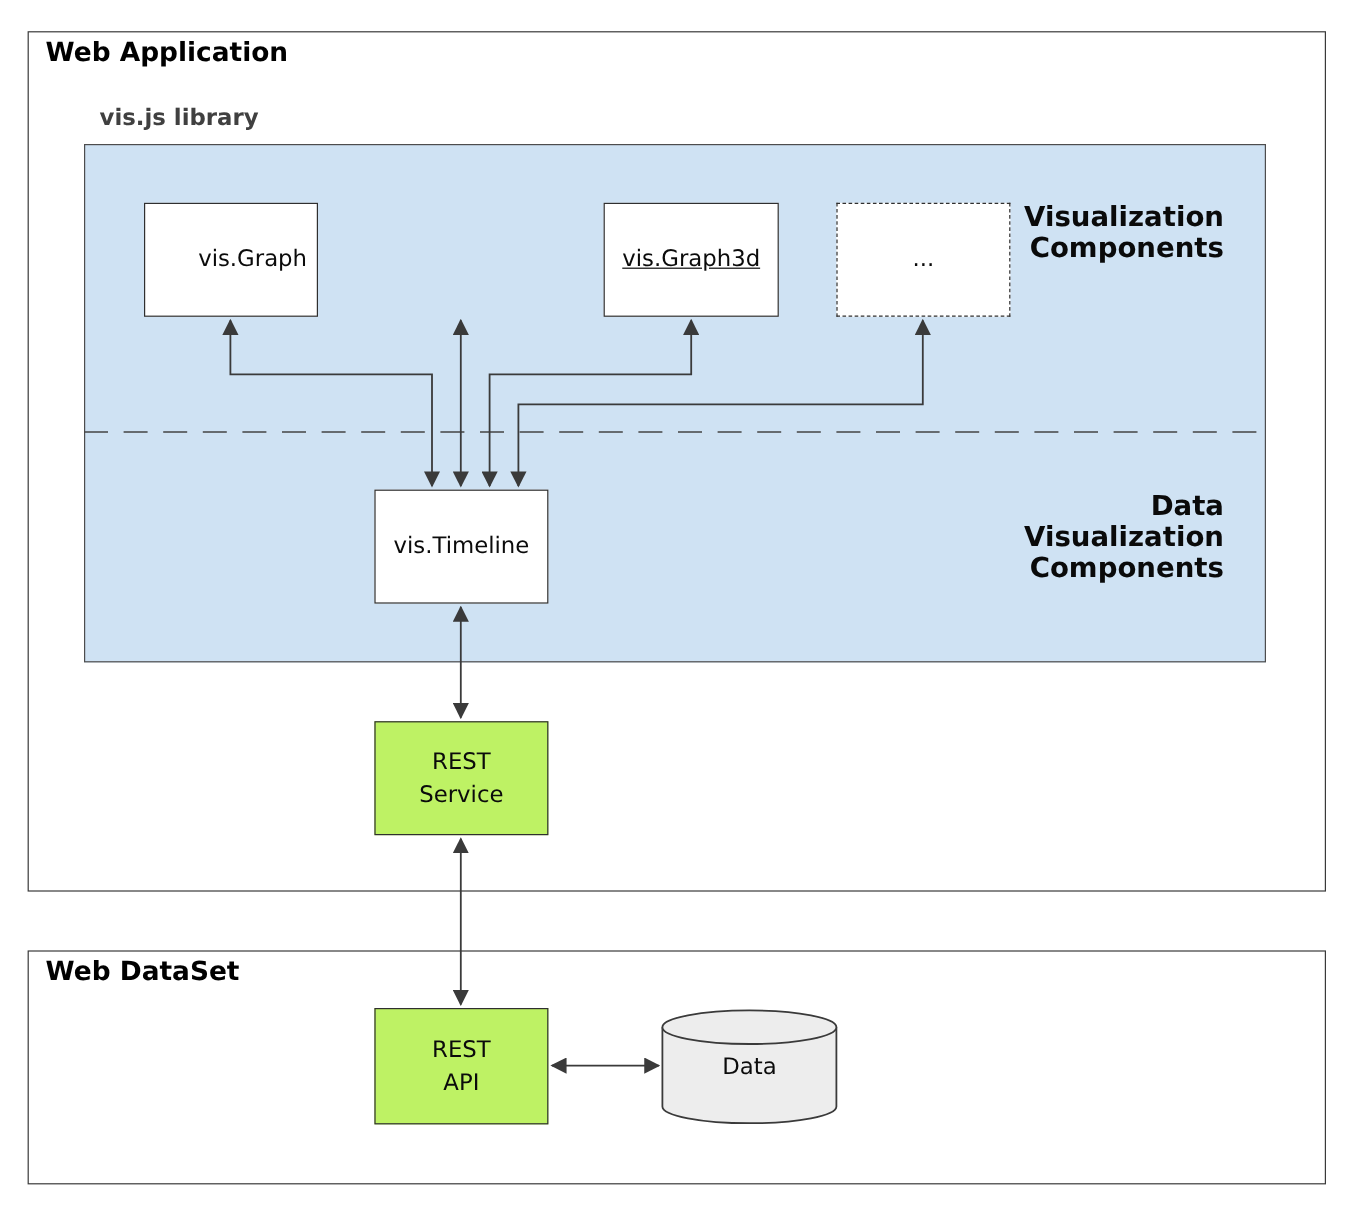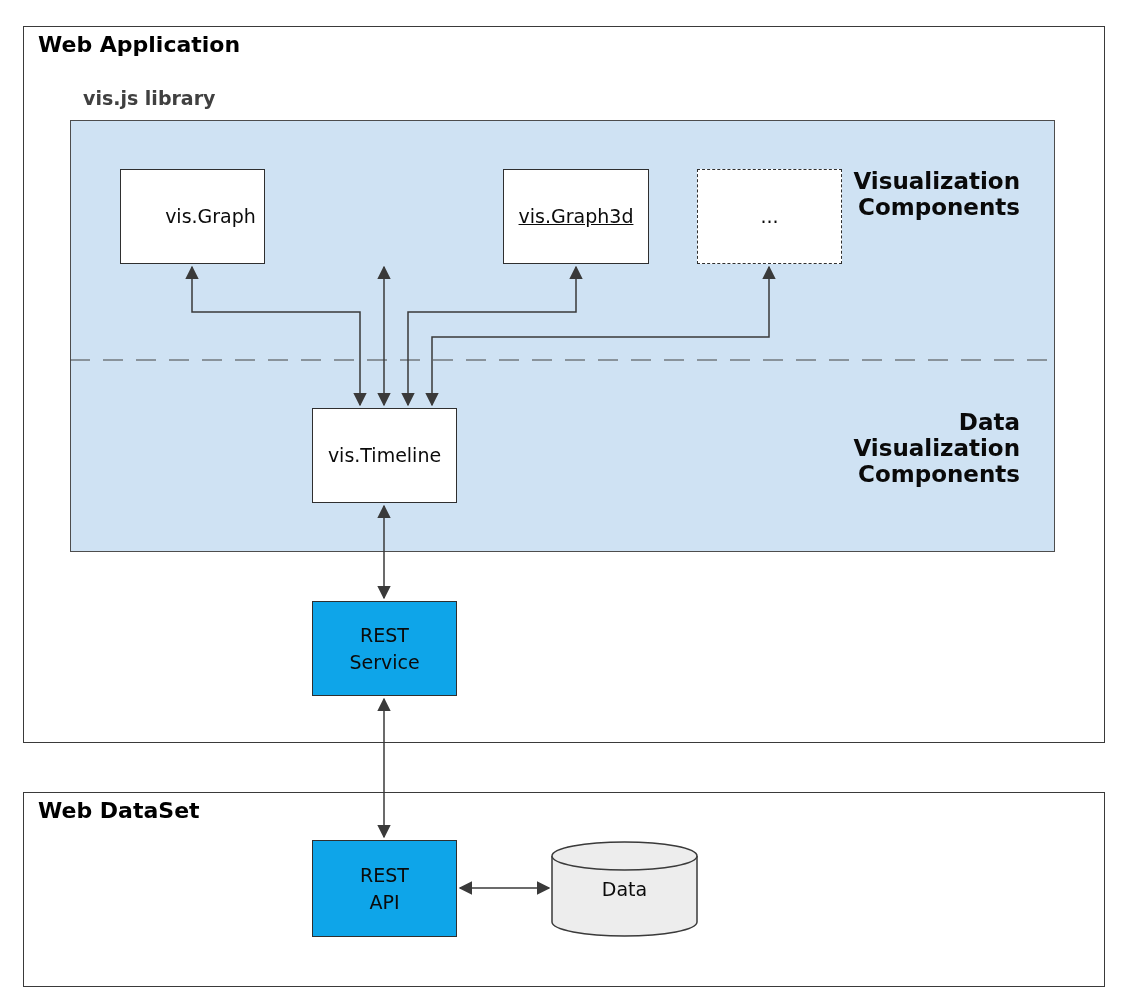--- a/index.html
+++ b/index.html
@@ -24,21 +24,21 @@
     position:absolute; left:70px; top:120px; width:985px; height:432px;
     background:#cfe2f3; border:1px solid #4d4d4d; box-sizing:border-box;
   }
   .comp {
     position:absolute; width:145px; height:95px; box-sizing:border-box;
     background:#ffffff; border:1.5px solid #2f2f2f;
     display:flex; align-items:center; justify-content:center;
     font-size:19px; color:#0b0b0b; text-align:center; line-height:27px;
   }
   .comp.dashed { border-style:dashed; }
-  .comp.gray { background:#0ea5e9; }
+  .comp.gray { background:#bef264; }
   .side-label {
     position:absolute; font-weight:bold; font-size:23px; line-height:26px;
     text-align:right; color:#0a0a0a; white-space:nowrap;
   }
   svg.overlay {
     position:absolute; left:0; top:0; width:1128px; height:1008px;
     pointer-events:none;
   }
   .cyl-label {
     position:absolute; left:552px; top:878px; width:145px;

